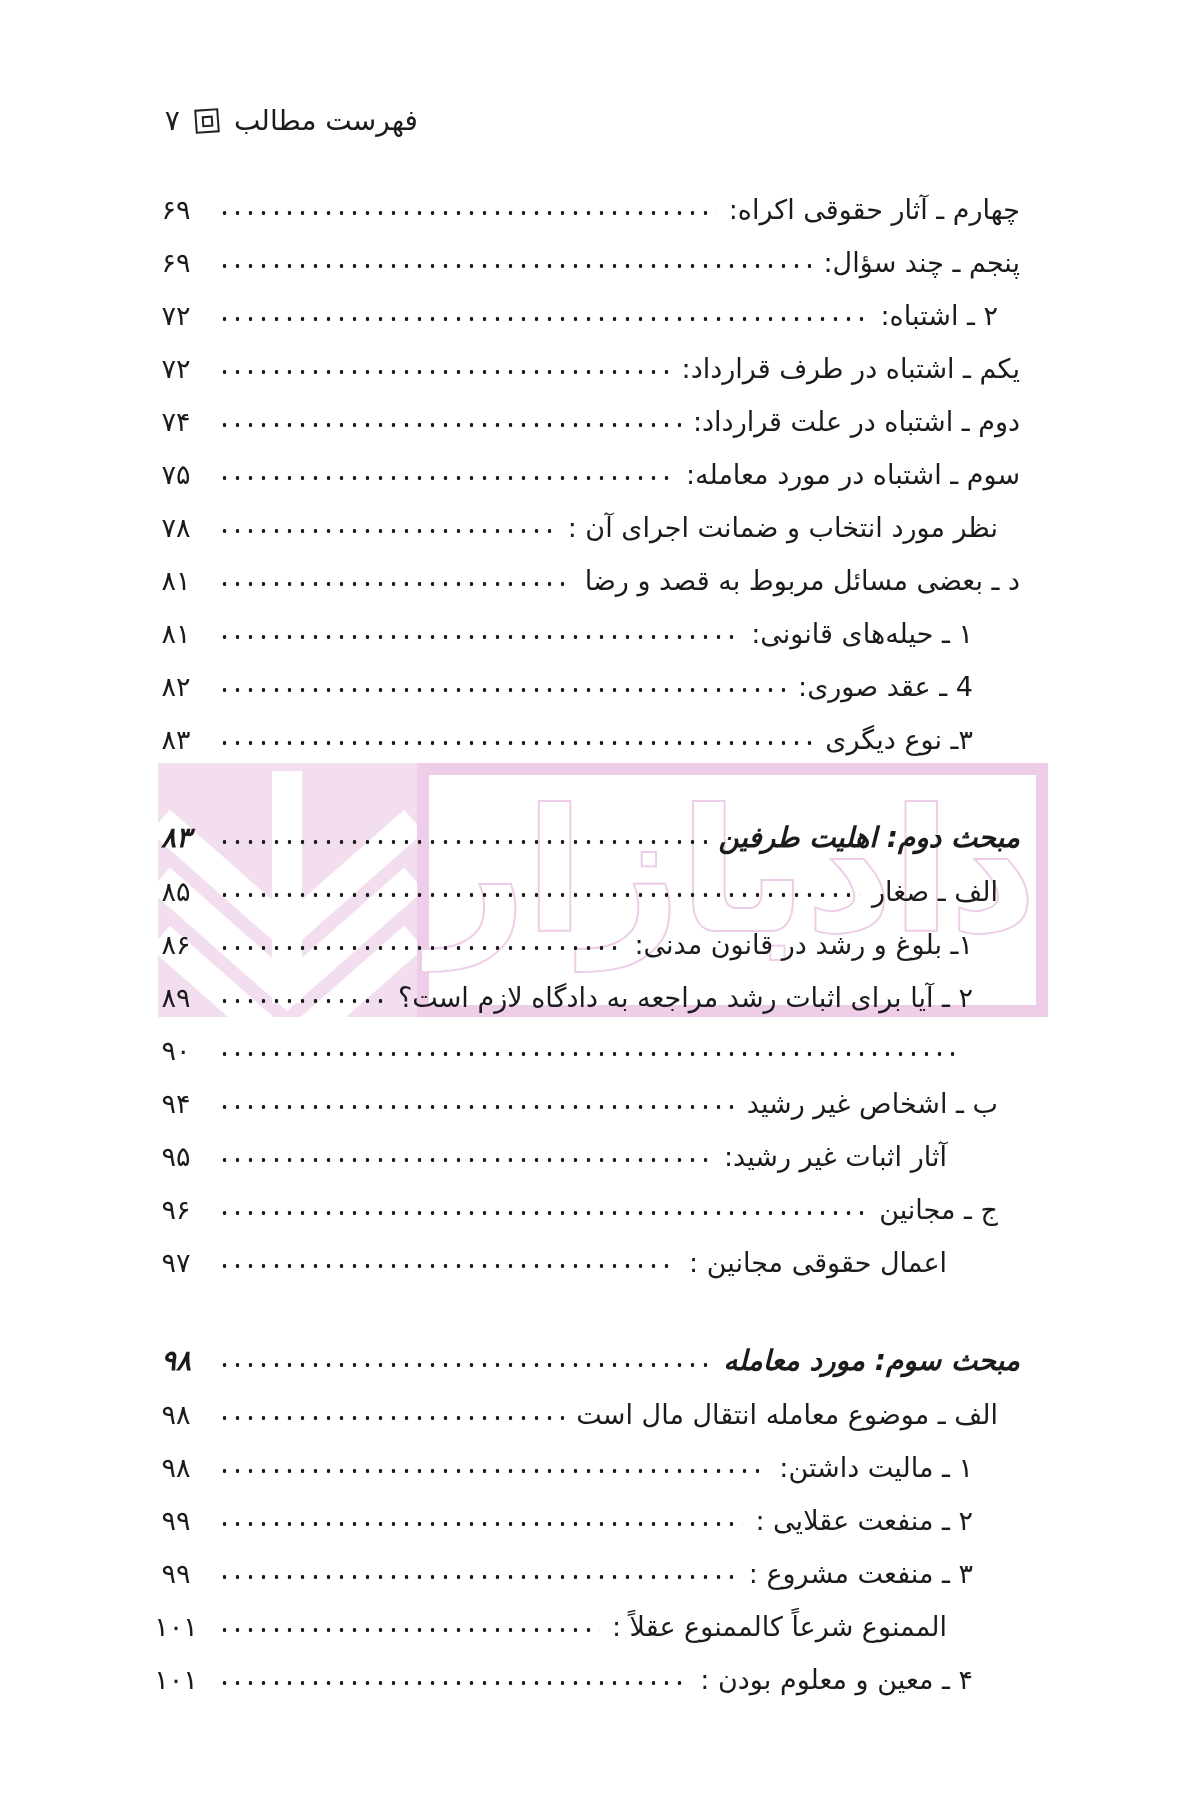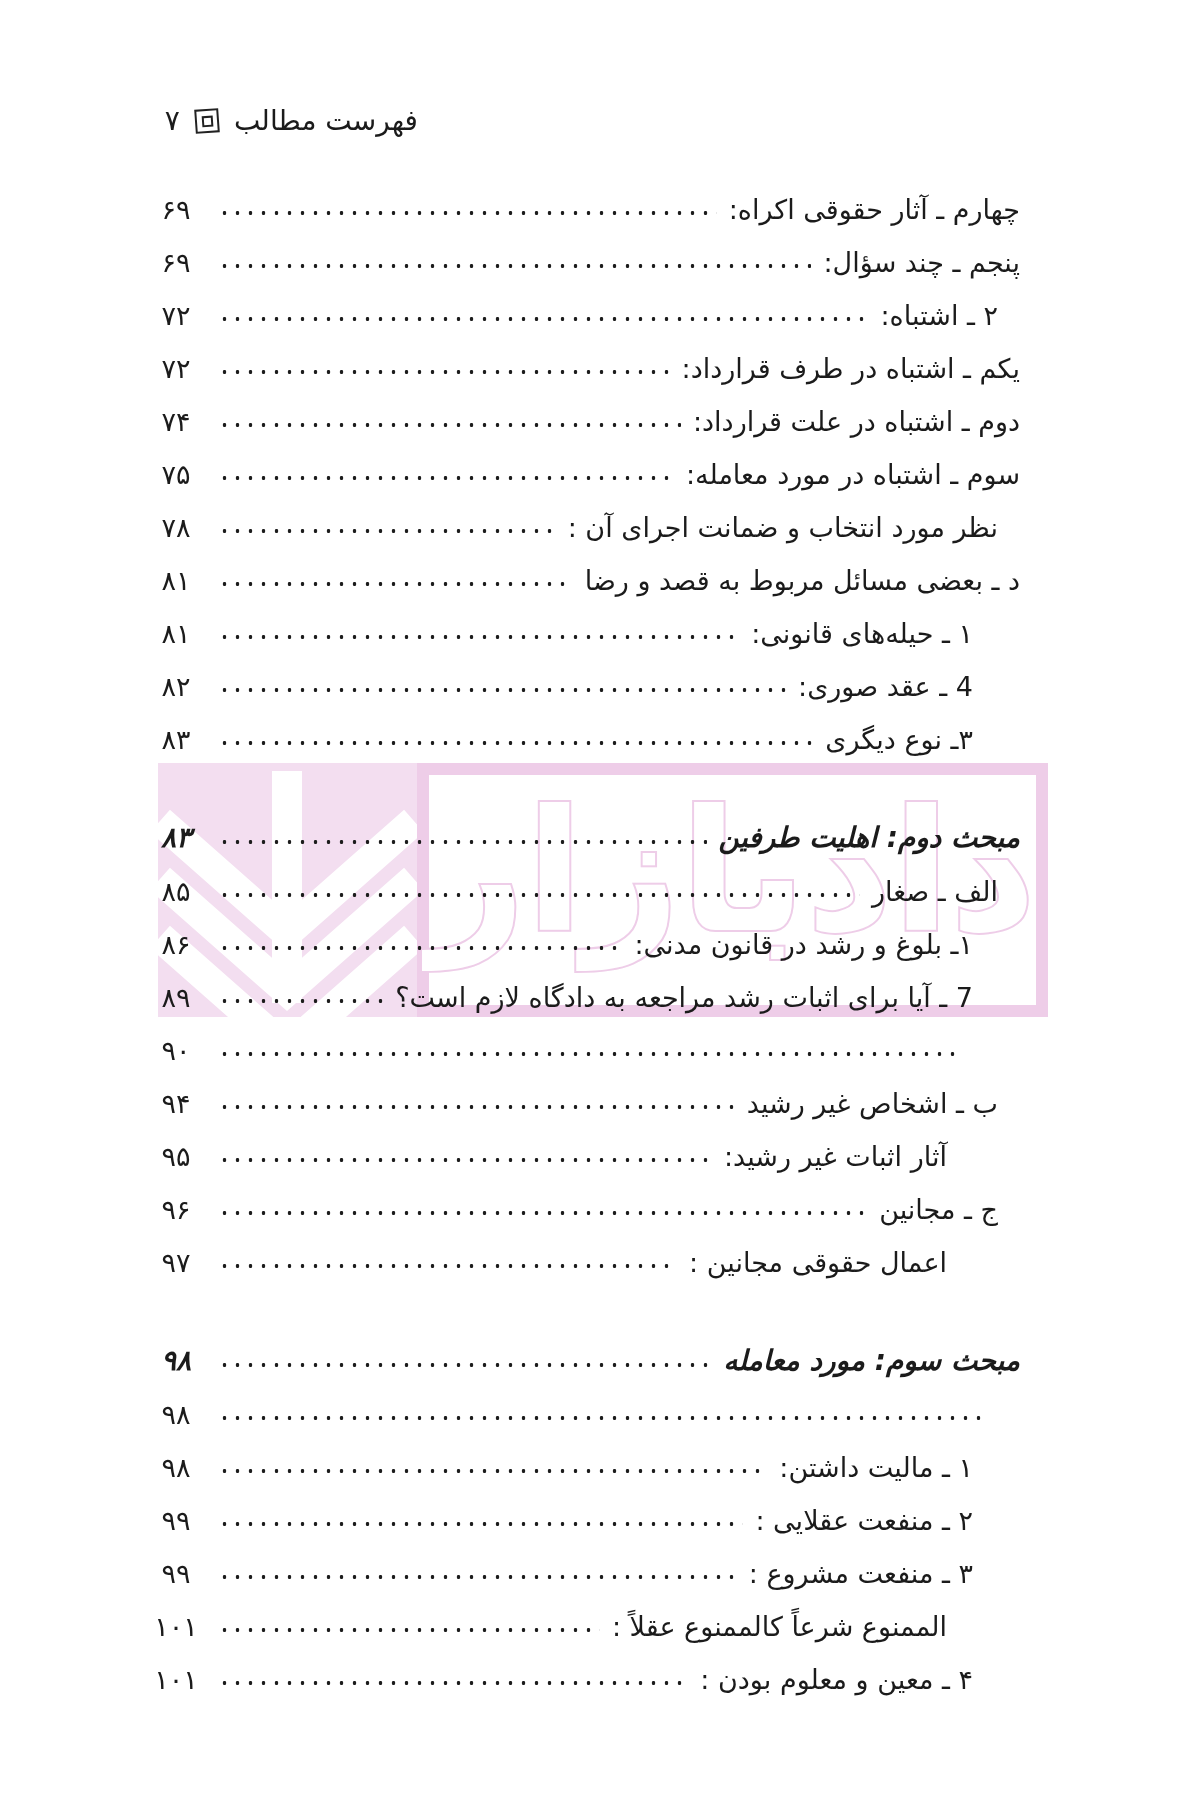--- a/index.html
+++ b/index.html
@@ -206,21 +206,21 @@
     <span class="title">الف ـ صغار</span>
     <span class="leader"></span>
     <span class="pnum">۸۵</span>
   </div>
       <div class="row i2">
     <span class="title">۱ـ بلوغ و رشد در قانون مدنی:</span>
     <span class="leader"></span>
     <span class="pnum">۸۶</span>
   </div>
       <div class="row i2">
-    <span class="title">7 ـ آیا برای اثبات رشد مراجعه به دادگاه لازم است؟</span>
+    <span class="title">۲ ـ آیا برای اثبات رشد مراجعه به دادگاه لازم است؟</span>
     <span class="leader"></span>
     <span class="pnum">۸۹</span>
   </div>
       <div class="row i2">
     <span class="leader"></span>
     <span class="pnum">۹۰</span>
   </div>
       <div class="row i1">
     <span class="title">ب ـ اشخاص غیر رشید</span>
     <span class="leader"></span>
@@ -241,20 +241,21 @@
     <span class="leader"></span>
     <span class="pnum">۹۷</span>
   </div>
       <div class="gap"></div>
       <div class="row i0 bold">
     <span class="title">مبحث سوم: مورد معامله</span>
     <span class="leader"></span>
     <span class="pnum">۹۸</span>
   </div>
       <div class="row i1">
+    <span class="title">الف ـ موضوع معامله انتقال مال است</span>
     <span class="leader"></span>
     <span class="pnum">۹۸</span>
   </div>
       <div class="row i2">
     <span class="title">۱ ـ مالیت داشتن:</span>
     <span class="leader"></span>
     <span class="pnum">۹۸</span>
   </div>
       <div class="row i2">
     <span class="title">۲ ـ منفعت عقلایی :</span>

